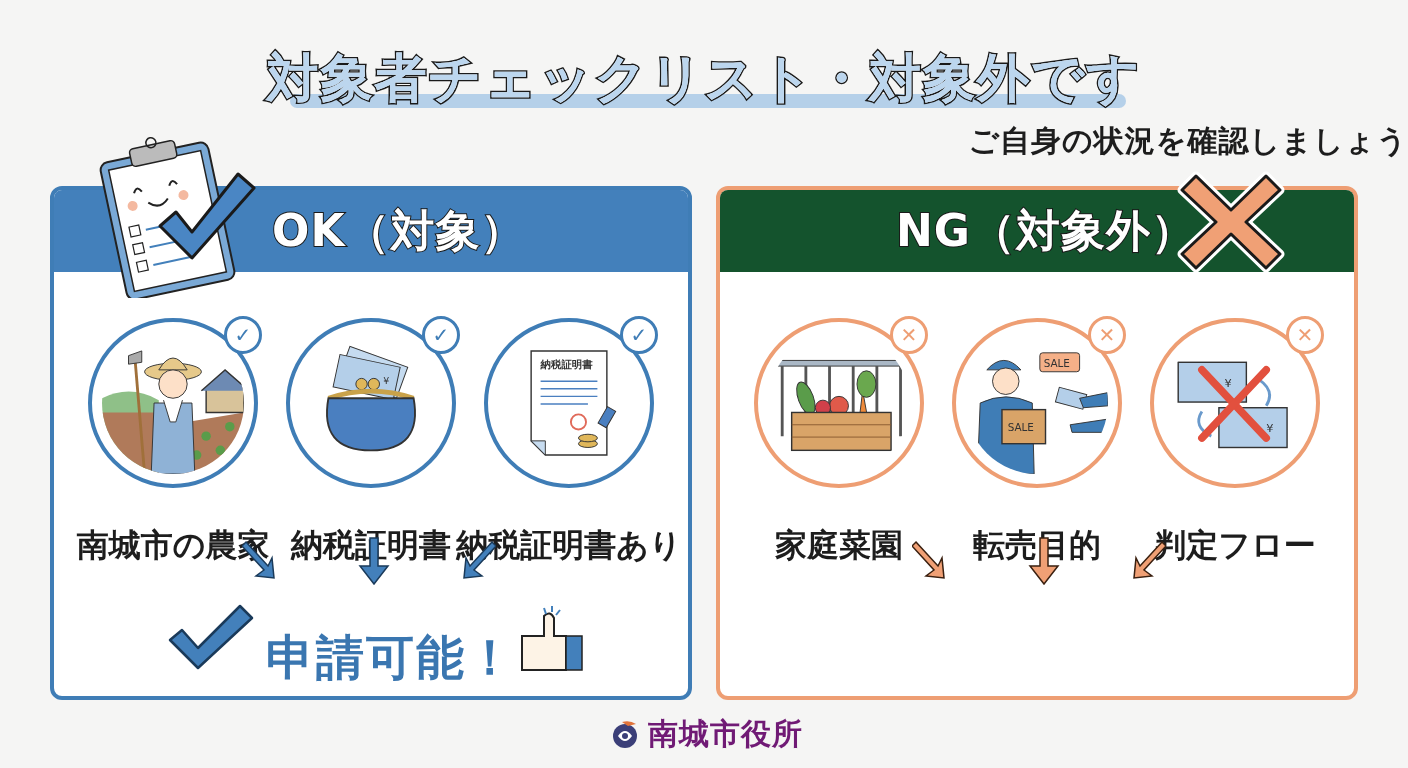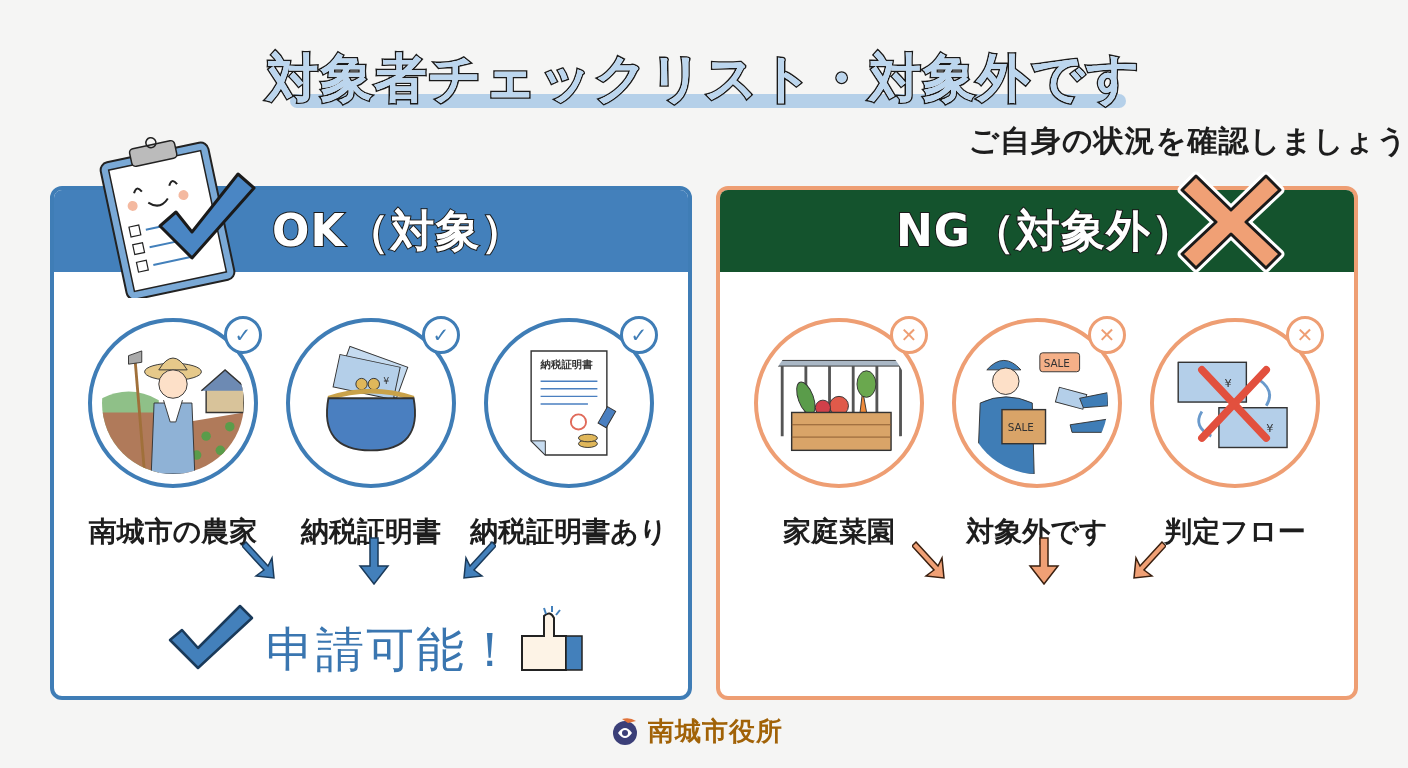--- a/index.html
+++ b/index.html
@@ -51,32 +51,32 @@
   .ok .circle { border-color: #3f7db6; }
   .ng .circle { border-color: #ee9e73; }
   .badge {
     position: absolute; right: -8px; top: -6px; width: 38px; height: 38px; border-radius: 50%;
     background: #fff; border: 3px solid; display: flex; align-items: center; justify-content: center;
     font-size: 20px; font-weight: bold;
   }
   .ok .badge { border-color: #3f7db6; color: #3f7db6; }
   .ng .badge { border-color: #ee9e73; color: #ee9e73; }
   .illus { position: absolute; inset: 10px; border-radius: 50%; overflow: hidden; }
-  .item-label { margin-top: 25px; font-size: 28px; font-weight: bold; color: #1d1d1d; white-space: nowrap; }
+  .item-label { margin-top: 36px; font-size: 32px; font-weight: bold; color: #1d1d1d; white-space: nowrap; }
 
   .arrows { position: absolute; top: 350px; left: 0; width: 100%; height: 60px; }
   .arrow { position: absolute; width: 40px; height: 50px; }
 
   .result { position: absolute; top: 412px; left: 0; width: 100%; height: 80px; }
-  .result-text { position: absolute; top: 16px; font-size: 48px; font-weight: normal; letter-spacing: 2px; }
+  .result-text { position: absolute; top: 24px; font-size: 48px; font-weight: bold; letter-spacing: 2px; }
   .ok .result-text { color: #3a76b0; left: 212px; }
   .ng .result-text { color: #e67a3d; left: 200px; }
 
   .footer { position: absolute; left: 610px; top: 714px; display: flex; align-items: center; gap: 8px; }
-  .footer-label { font-size: 26px; font-weight: bold; color: #a16207; letter-spacing: 1px; }
+  .footer-label { font-size: 30px; font-weight: bold; color: #701a75; letter-spacing: 1px; }
 </style>
 </head>
 <body>
 
 <div class="title-underline"></div>
 <div class="title-wrap">
   <h1 class="title">対象者チェックリスト・対象外です</h1>
 </div>
 <div class="subtitle">ご自身の状況を確認しましょう</div>
 
@@ -261,21 +261,21 @@
             <text x="44" y="105" font-size="11" fill="#333">SALE</text>
             <rect x="78" y="22" width="42" height="20" rx="3" fill="#f5b088" stroke="#333"></rect>
             <text x="82" y="37" font-size="11" fill="#333">SALE</text>
             <rect x="96" y="62" width="30" height="16" fill="#b4cfe9" stroke="#333" transform="rotate(15 111 70)"></rect>
             <path d="M120 70 L150 64 L150 78 L124 80Z" fill="#3f7db6" stroke="#333"></path>
             <path d="M110 98 L150 92 L150 106 L112 106Z" fill="#3f7db6" stroke="#333"></path>
           </svg>
         </div>
         <div class="badge">✕</div>
       </div>
-      <div class="item-label">対象外です</div>
+      <div class="item-label">転売目的</div>
     </div>
 
     <div class="item">
       <div class="circle">
         <div class="illus">
           <svg viewBox="0 0 150 150" width="100%" height="100%">
             <rect x="0" y="0" width="150" height="150" fill="#fff"></rect>
             <rect x="15" y="32" width="72" height="42" fill="#b4cfe9" stroke="#333" stroke-width="1.5"></rect>
             <text x="64" y="58" font-size="12" fill="#333">¥</text>
             <rect x="58" y="80" width="72" height="42" fill="#b4cfe9" stroke="#333" stroke-width="1.5"></rect>

